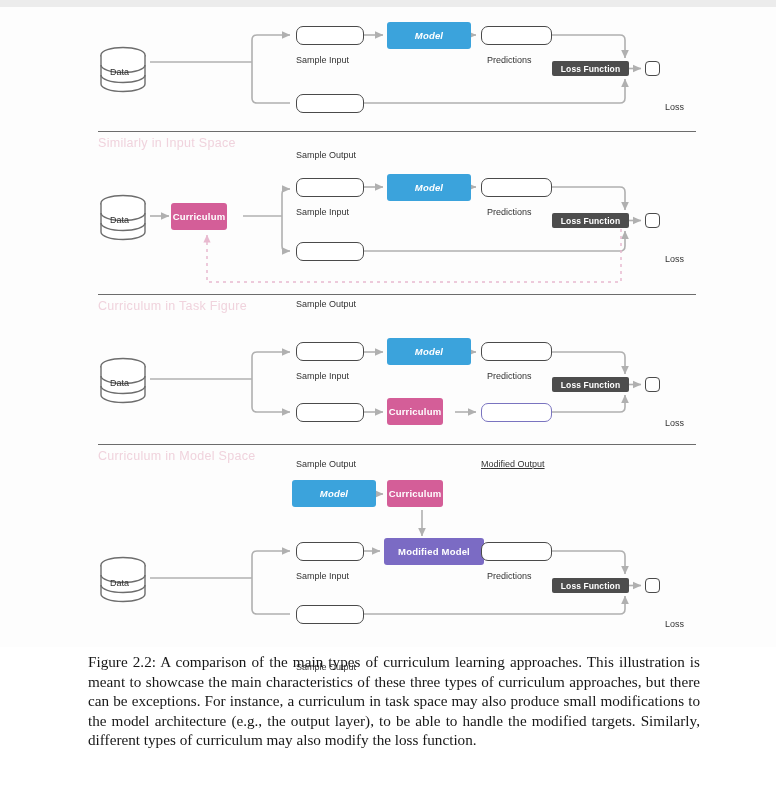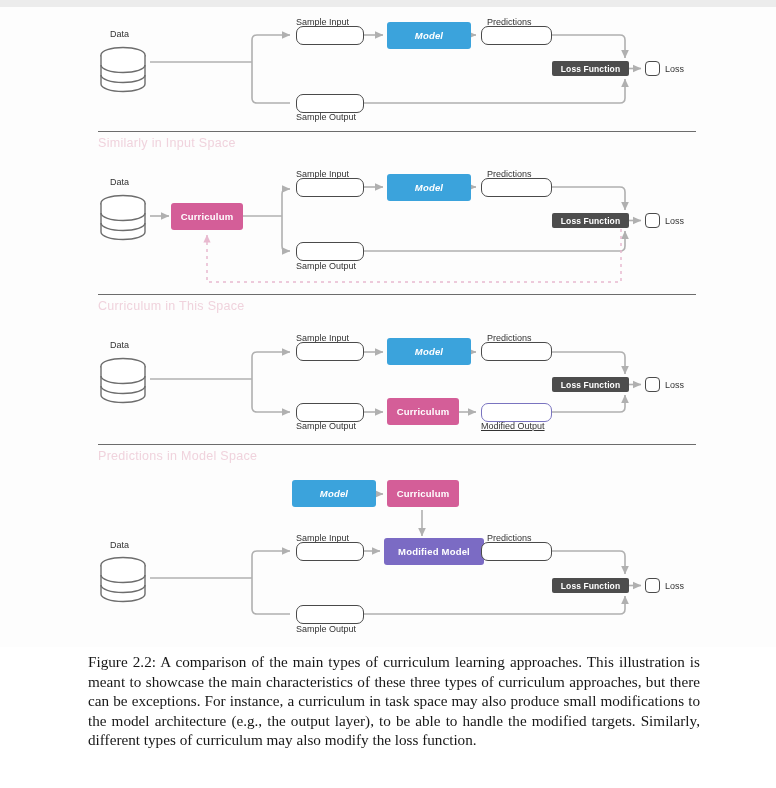--- a/index.html
+++ b/index.html
@@ -58,21 +58,21 @@
   
   .block {
     border-radius: 3px;
     height: 27px;
     color: #ffffff;
     font-size: 9.5px;
     font-weight: bold;
     letter-spacing: .2px;
   }
   .block.model   { background: #3ba3dc; width: 84px; font-style: italic; }
-  .block.curr    { background: #d45e98; width: 72px; }
+  .block.curr    { background: #d45e98; width: 56px; }
   .block.modmodel{ background: #7b6bc4; width: 100px; }
 
   .lossfn {
     background: #4d4d4d;
     color: #ffffff;
     font-size: 8.5px;
     font-weight: bold;
     height: 15px;
     width: 77px;
     border-radius: 2px;
@@ -85,20 +85,21 @@
     width: 15px;
     height: 15px;
     background: #ffffff;
   }
 
   .caplabel {
     position: absolute;
     font-size: 9px;
     color: #333333;
     white-space: nowrap;
+    margin-top: 38px;
   }
 
   
   .divider {
     position: absolute;
     height: 0;
     border-top: 1.6px solid #6c6c6c;
     left: 98px;
     width: 598px;
   }
@@ -248,39 +249,39 @@
     <div class="node block model" style="left:387px; top:167px;">Model</div>
     <div class="caplabel" style="left:487px; top:162px;">Predictions</div>
     <div class="node pill" style="left:481px; top:171px; width:71px;"></div>
     <div class="node pill" style="left:296px; top:235px; width:68px;"></div>
     <div class="caplabel" style="left:296px; top:254px;">Sample Output</div>
     <div class="node lossfn" style="left:552px; top:206px;">Loss Function</div>
     <div class="node lossbox" style="left:645px; top:206px;"></div>
     <div class="caplabel" style="left:665px; top:209px;">Loss</div>
 
     <div class="divider" style="top:287px;"></div>
-    <div class="sec-head" style="top:292px;">Curriculum in This Space</div>
+    <div class="sec-head" style="top:292px;">Curriculum in Task Figure</div>
 
     <div class="caplabel" style="left:110px; top:333px;">Data</div>
     <div class="caplabel" style="left:296px; top:326px;">Sample Input</div>
     <div class="node pill" style="left:296px; top:335px; width:68px;"></div>
     <div class="node block model" style="left:387px; top:331px;">Model</div>
     <div class="caplabel" style="left:487px; top:326px;">Predictions</div>
     <div class="node pill" style="left:481px; top:335px; width:71px;"></div>
     <div class="node pill" style="left:296px; top:396px; width:68px;"></div>
     <div class="caplabel" style="left:296px; top:414px;">Sample Output</div>
     <div class="node block curr" style="left:387px; top:391px;">Curriculum</div>
     <div class="node pill purple-border" style="left:481px; top:396px; width:71px;"></div>
     <div class="caplabel" style="left:481px; top:414px;text-decoration:underline;">Modified Output</div>
     <div class="node lossfn" style="left:552px; top:370px;">Loss Function</div>
     <div class="node lossbox" style="left:645px; top:370px;"></div>
     <div class="caplabel" style="left:665px; top:373px;">Loss</div>
 
     <div class="divider" style="top:437px;"></div>
-    <div class="sec-head" style="top:442px;">Predictions in Model Space</div>
+    <div class="sec-head" style="top:442px;">Curriculum in Model Space</div>
 
     <div class="node block model" style="left:292px; top:473px;">Model</div>
     <div class="node block curr" style="left:387px; top:473px;">Curriculum</div>
     <div class="caplabel" style="left:110px; top:533px;">Data</div>
     <div class="caplabel" style="left:296px; top:526px;">Sample Input</div>
     <div class="node pill" style="left:296px; top:535px; width:68px;"></div>
     <div class="node block modmodel" style="left:384px; top:531px;">Modified Model</div>
     <div class="caplabel" style="left:487px; top:526px;">Predictions</div>
     <div class="node pill" style="left:481px; top:535px; width:71px;"></div>
     <div class="node pill" style="left:296px; top:598px; width:68px;"></div>

